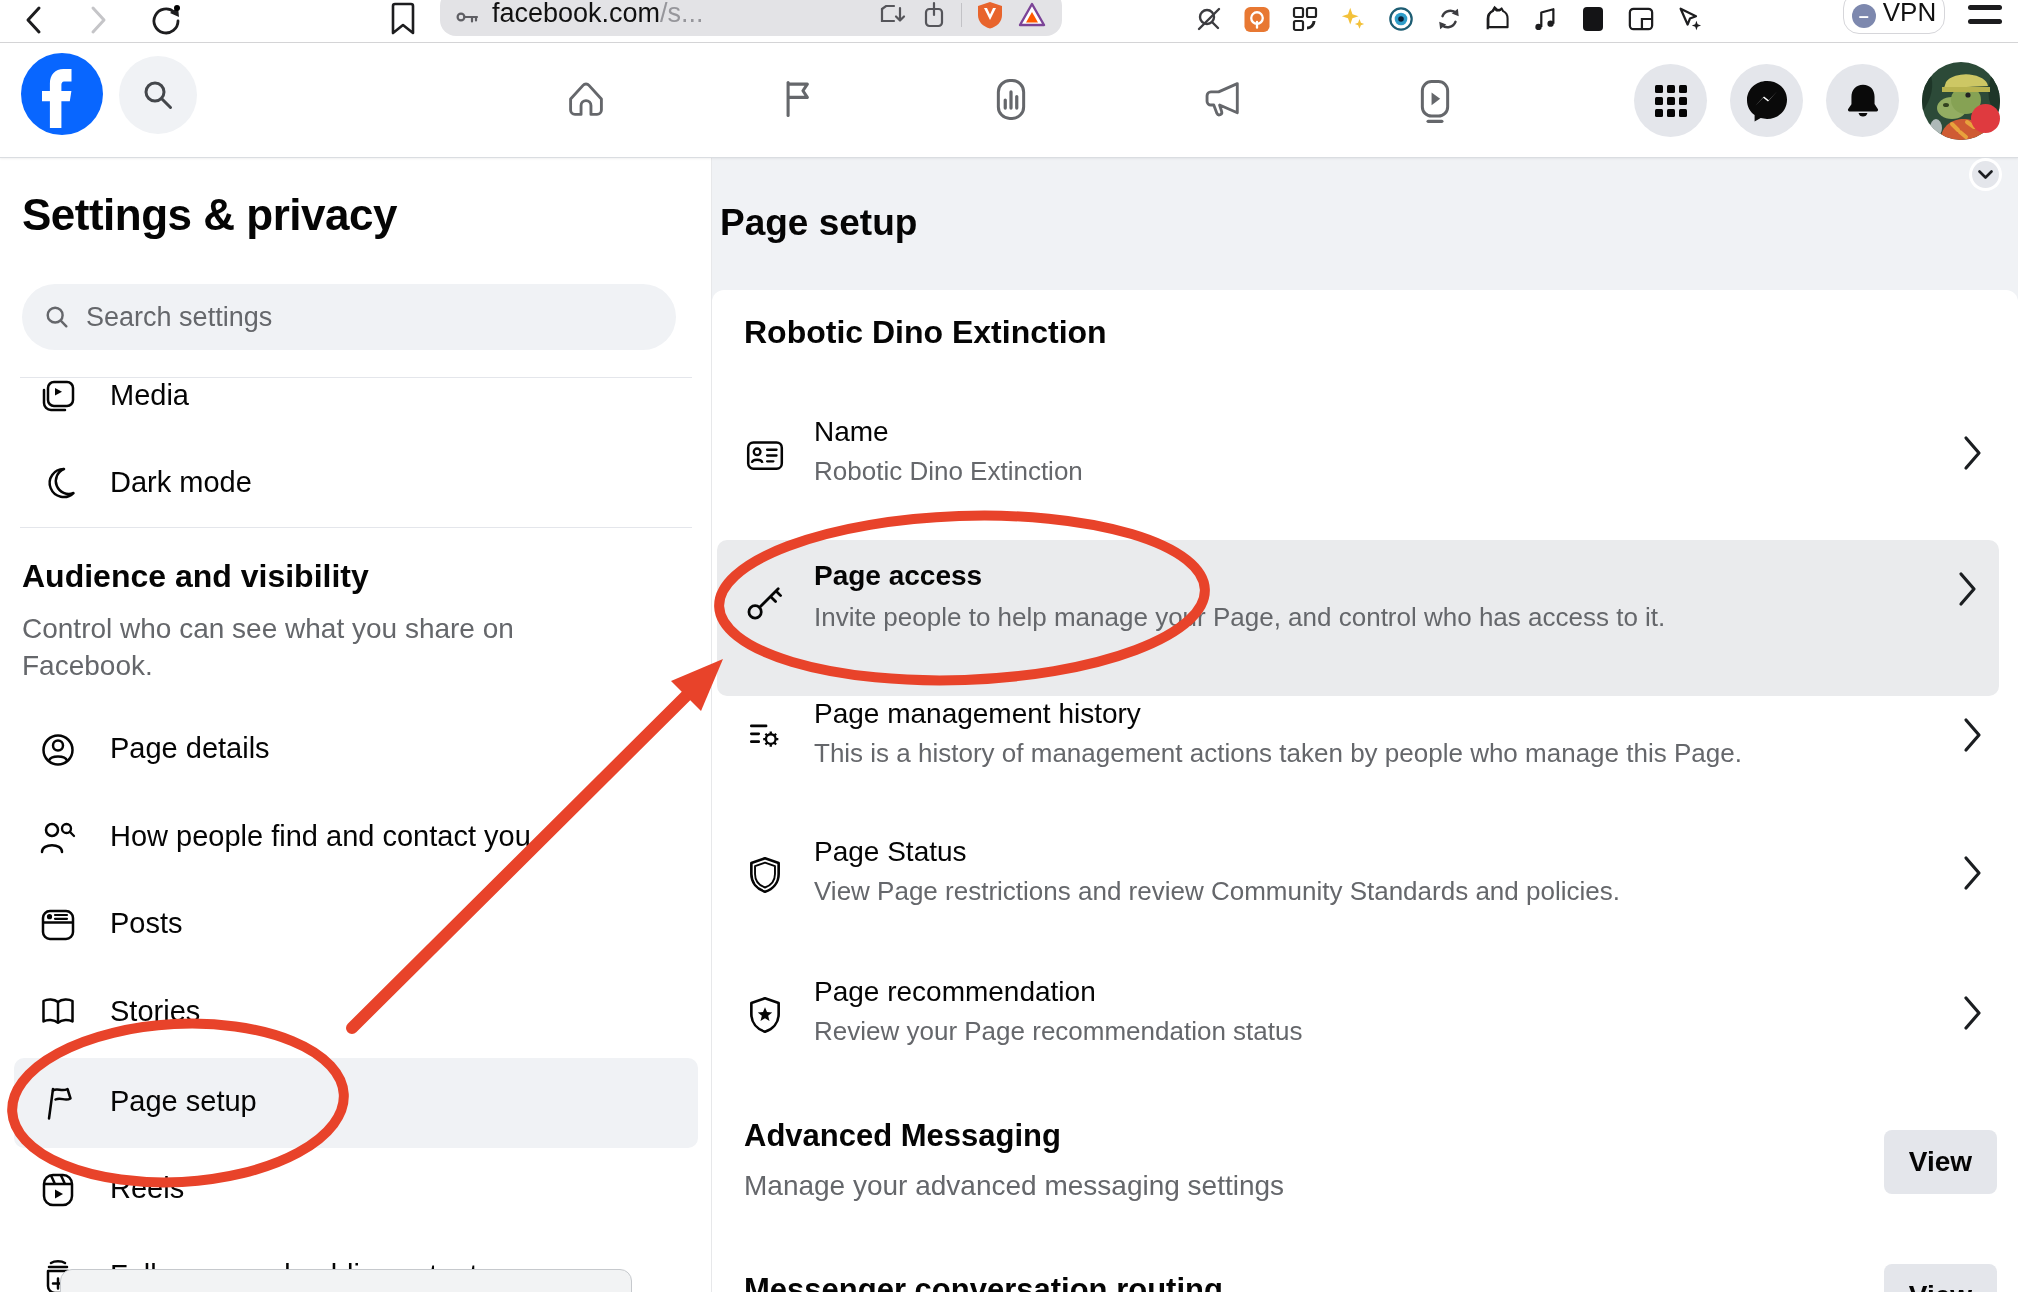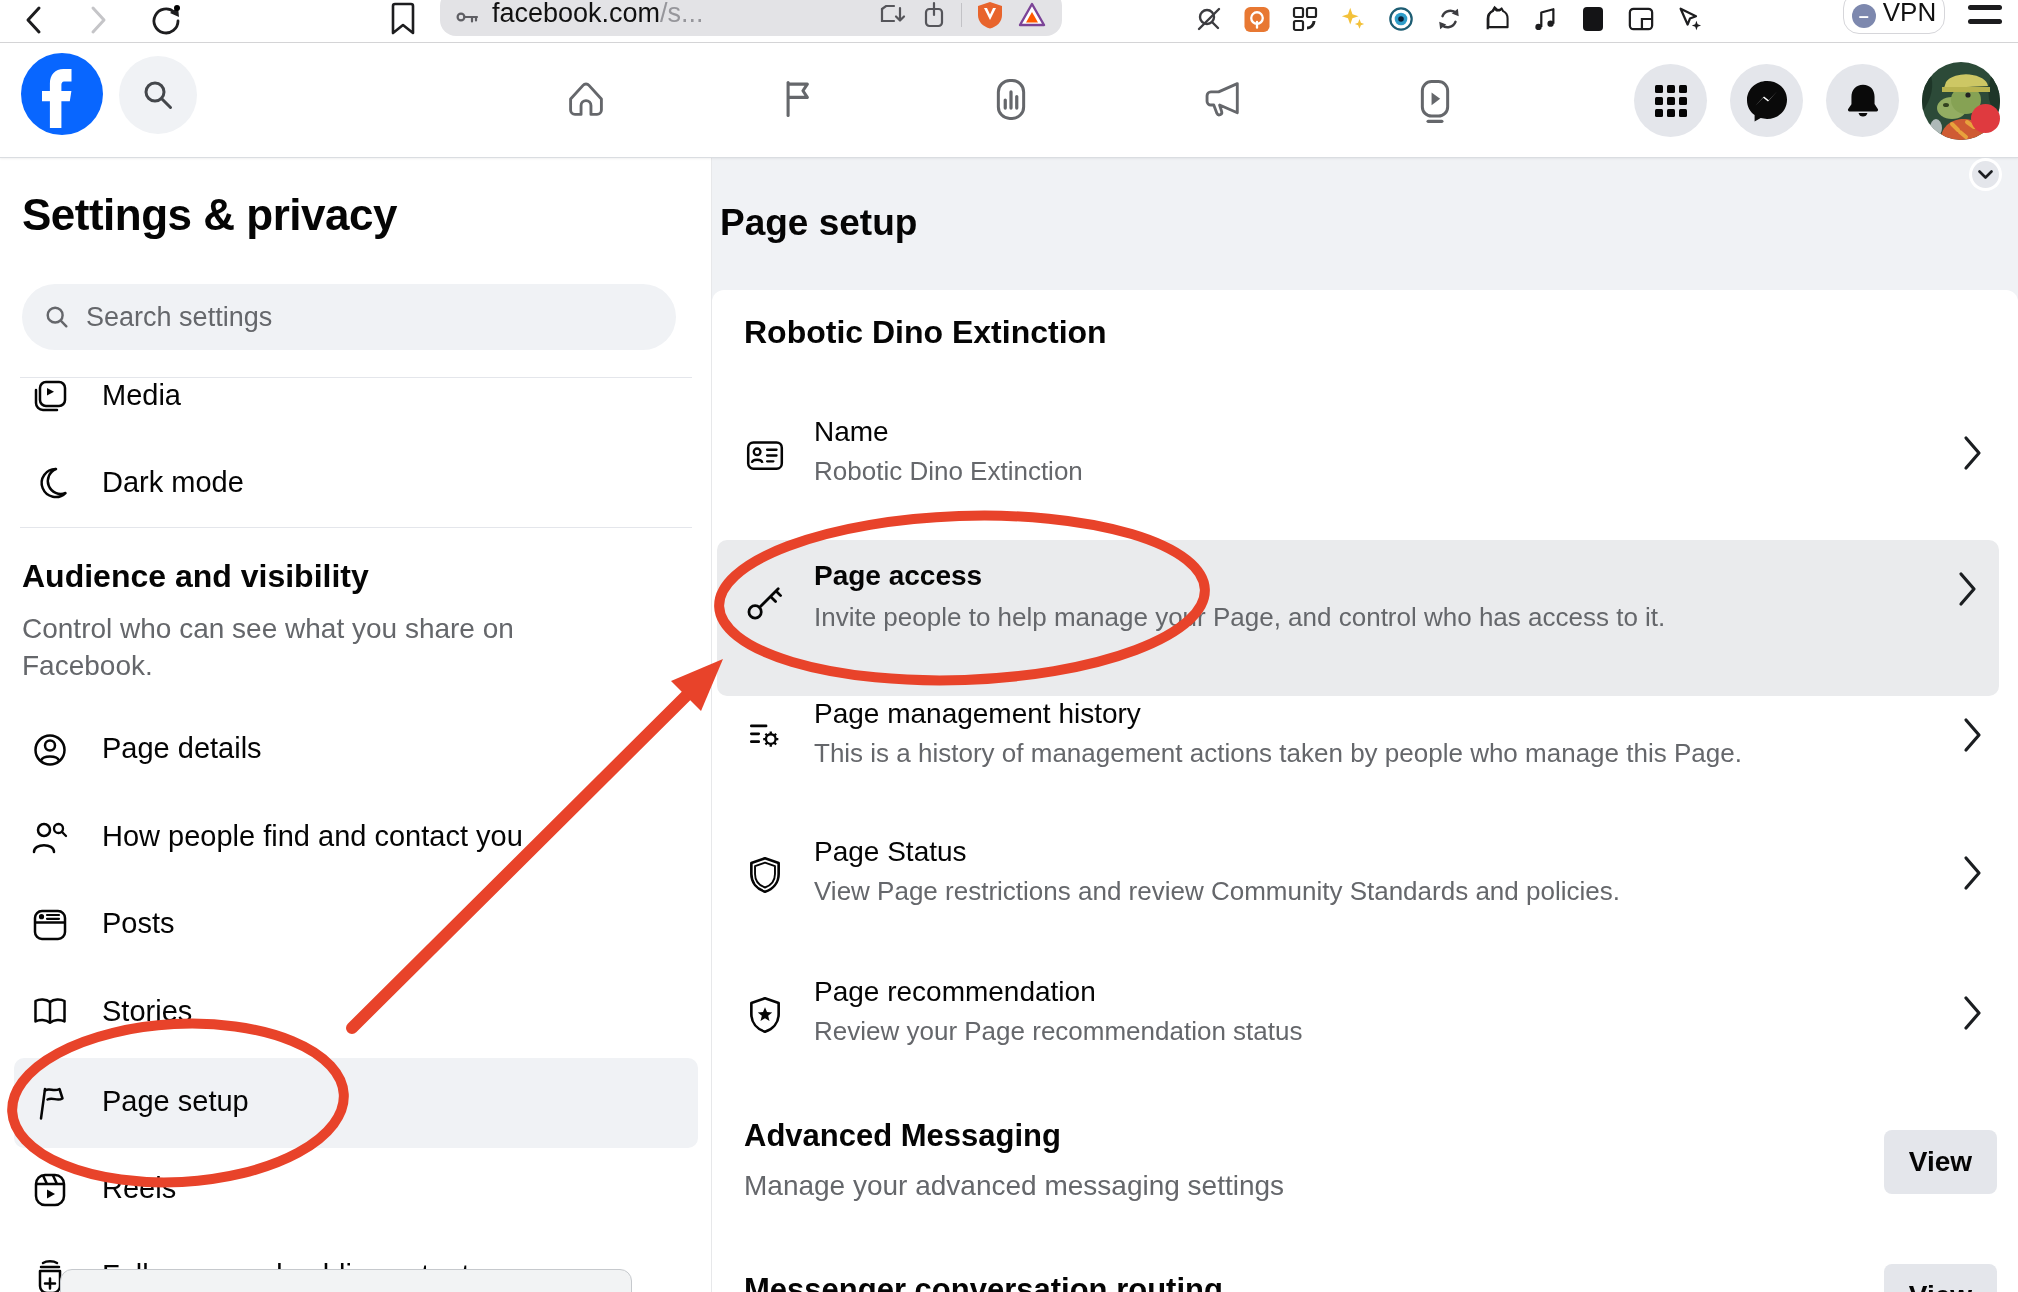--- a/index.html
+++ b/index.html
@@ -36,21 +36,21 @@
   #avatar-dot{position:absolute;left:1971px;top:61px;width:29px;height:29px;border-radius:50%;background:#DF3A3F;}
   #avatar-chev{position:absolute;left:1972px;top:118px;width:27px;height:27px;border-radius:50%;background:#E4E6EB;box-shadow:0 0 0 3px #fff;display:flex;align-items:center;justify-content:center;}
 
   
   #sidebar{position:absolute;left:0;top:158px;width:712px;height:1134px;background:#fff;border-right:1px solid #E7E8EA;}
   #sb-title{position:absolute;left:22px;top:32px;font-size:44px;font-weight:700;letter-spacing:-.5px;color:var(--txt);}
   #sb-search{position:absolute;left:22px;top:126px;width:654px;height:66px;border-radius:33px;background:var(--bg);display:flex;align-items:center;padding:0 22px;gap:16px;}
   #sb-search input{border:none;background:transparent;outline:none;font-size:27px;color:var(--txt);width:100%;}
   #sb-search input::placeholder{color:var(--txt2);}
   .sb-div{position:absolute;left:20px;width:672px;height:1px;background:#E4E6EB;}
-  .sb-item{position:absolute;left:8px;width:637px;height:88px;}
+  .sb-item{position:absolute;left:16px;width:637px;height:88px;}
   .sb-item .ic{position:absolute;left:22px;top:24px;}
   .sb-item .lb{position:absolute;left:94px;top:26px;font-size:29px;font-weight:500;color:var(--txt);white-space:nowrap;}
   .sb-active-bg{position:absolute;left:14px;top:900px;width:684px;height:90px;border-radius:10px;background:var(--bg);}
   #sb-heading{position:absolute;left:22px;top:400px;font-size:32px;font-weight:700;color:var(--txt);}
   #sb-desc{position:absolute;left:22px;top:452px;width:600px;font-size:28px;line-height:37px;color:var(--txt2);}
 
   
   #main{position:absolute;left:712px;top:158px;width:1306px;height:1134px;background:var(--bg);}
   #main-title{position:absolute;left:8px;top:44px;font-size:37px;font-weight:700;color:var(--txt);}
   #card{position:absolute;left:0;top:132px;width:1306px;height:1002px;background:#fff;border-radius:12px 12px 0 0;overflow:hidden;}

